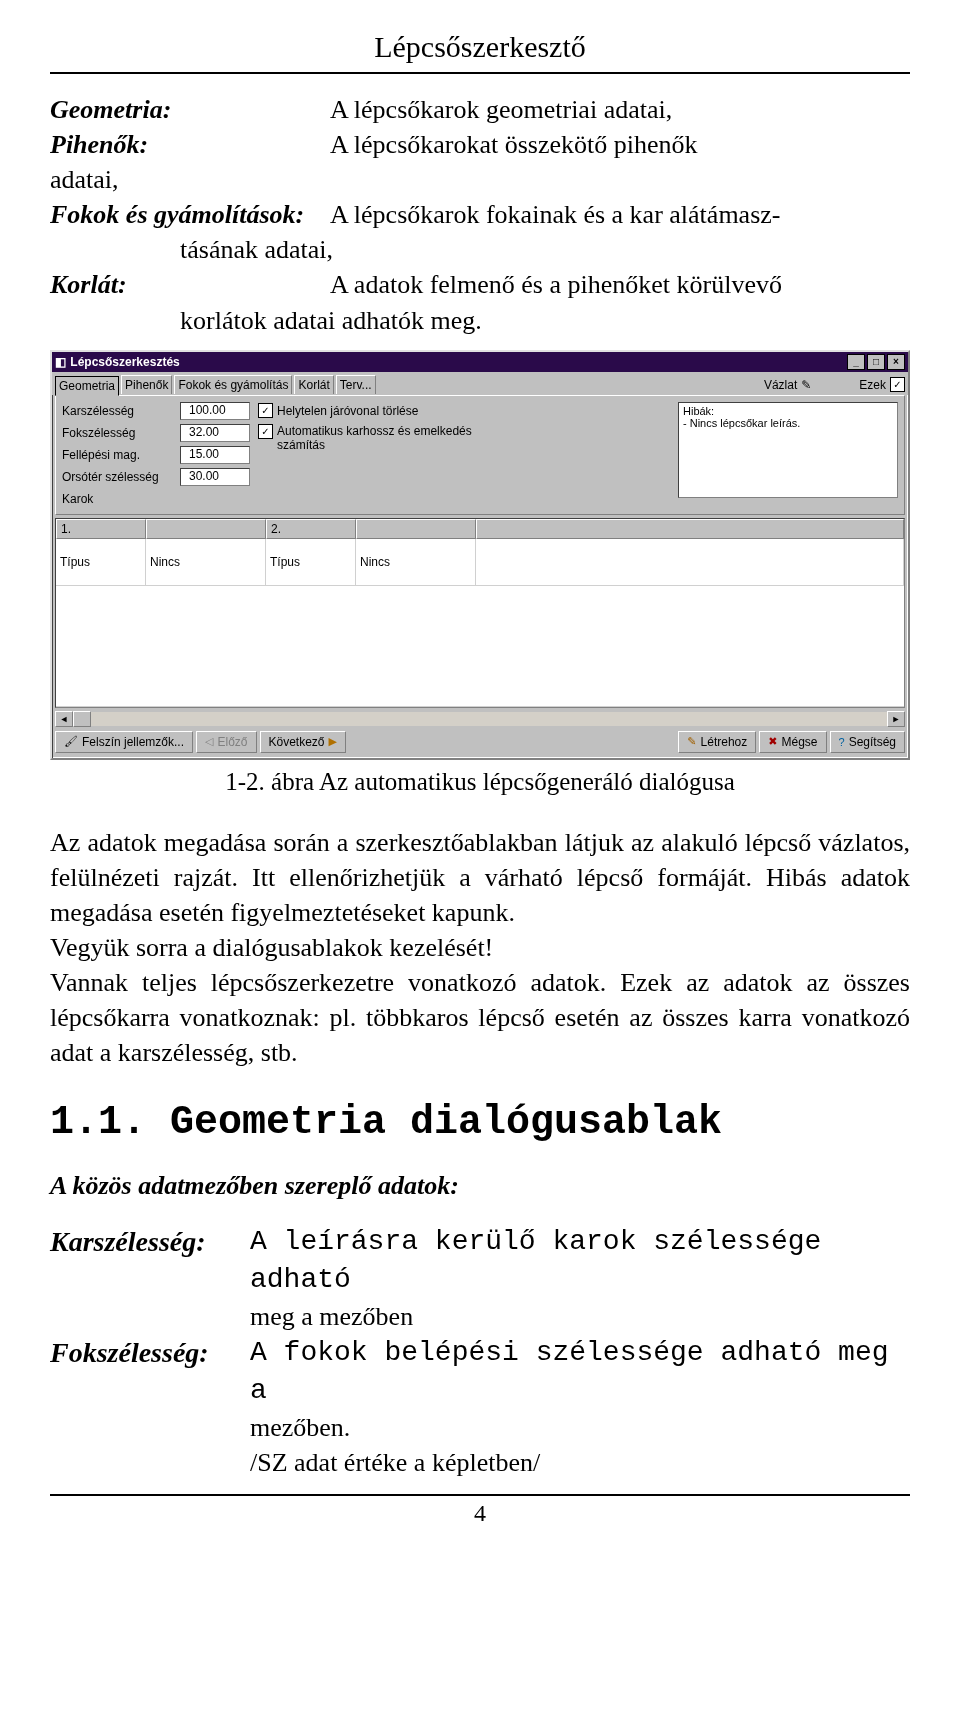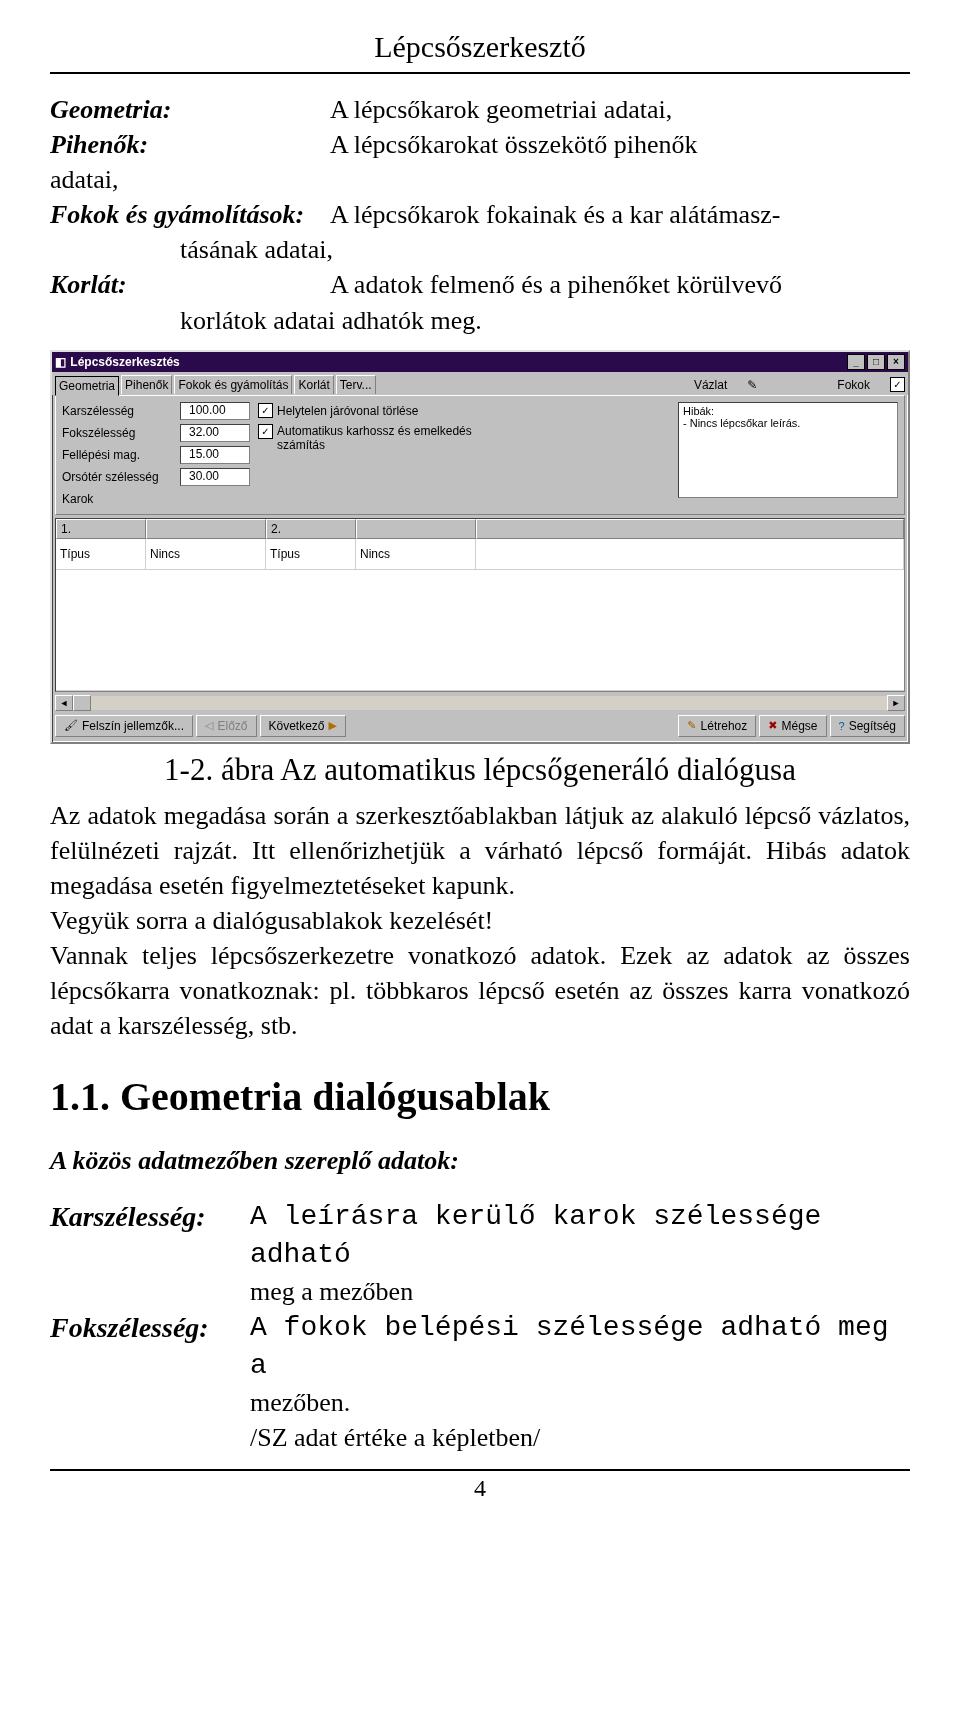--- a/index.html
+++ b/index.html
@@ -96,21 +96,21 @@
     top: 1px;
     font-weight: normal;
     background: #c0c0c0;
     border: 1px solid #000;
     border-bottom: 1px solid #c0c0c0;
   }
   .tabright {
     margin-left: auto;
     display:flex;
     align-items:center;
-    gap:20px;
+    gap:4px;
   }
   .tabright .lbl { font-size:12px; }
   .chk {
     width:13px;height:13px;border:1px solid #000;background:#fff;
     display:inline-flex;align-items:center;justify-content:center;
   }
   .chk.checked::after { content:"✓"; font-size:10px; color:#000; }
 
   .tabbody {
     border: 1px solid #808080;
@@ -155,21 +155,21 @@
     padding:2px 4px; font-size:12px;
     background:#c0c0c0;
     box-sizing:border-box;
   }
   .gcell.w1 { width:90px; }
   .gcell.w2 { width:120px; }
   .gridrow { display:flex; }
   .grcell {
     border-right:1px solid #d0d0d0;
     border-bottom:1px solid #d0d0d0;
-    padding:8px 4px; font-size:12px; box-sizing:border-box;
+    padding:16px 4px; font-size:12px; box-sizing:border-box;
   }
   .grcell.w1{width:90px;} .grcell.w2{width:120px;}
   .gridempty { height:120px; border-bottom:1px solid #d0d0d0; }
 
   .scrollh {
     background:#c0c0c0; height:16px; display:flex; align-items:center;
     margin:0 3px;
   }
   .scrollh .arrow, .scrollh .thumb {
     width:16px;height:14px;background:#c0c0c0;
@@ -188,33 +188,34 @@
     padding:3px 8px;
     display:flex; align-items:center; gap:4px;
     font-size:12px;
   }
   .btn.disabled { color:#808080; }
   .btn .ic { font-size:11px; }
   .spacer { flex:1; }
 
   .caption {
     text-align:center;
-    font-size:31px;
-    margin: 8px 0 10px 0;
+    font-size:25px;
+    margin: 8px 0 29px 0;
   }
   .bodytext {
     font-size:26px;
     line-height:1.35;
     text-align:justify;
     margin-bottom: 30px;
   }
   .sec-head {
     font-size:40px;
     font-weight:bold;
     margin: 10px 0 26px 0;
+    font-family: Liberation Mono, monospace;
   }
   .subhead {
     font-style:italic;
     font-weight:bold;
     font-size:26px;
     margin-bottom:22px;
   }
   .defs2 .row { display:flex; font-size:28px; line-height:1.35; }
   .defs2 .term { font-style:italic; font-weight:bold; width:200px; flex-shrink:0; }
   .defs2 .val { flex:1;font-family:Liberation Mono, monospace; }
@@ -269,21 +270,21 @@
     <div class="tabs">
       <div class="tab active">Geometria</div>
       <div class="tab">Pihenők</div>
       <div class="tab">Fokok és gyámolítás</div>
       <div class="tab">Korlát</div>
       <div class="tab">Terv...</div>
       <div class="tabright">
         <span class="lbl">Vázlat</span>
         <span>✎</span>
         <span style="width:40px;"></span>
-        <span class="lbl">Fokok</span>
+        <span class="lbl">Ezek</span>
         <span class="chk checked"></span>
       </div>
     </div>
 
     <div class="tabbody">
       <div class="col labels">
         <div class="rowi">Karszélesség</div>
         <div class="rowi">Fokszélesség</div>
         <div class="rowi">Fellépési mag.</div>
         <div class="rowi">Orsótér szélesség</div>

